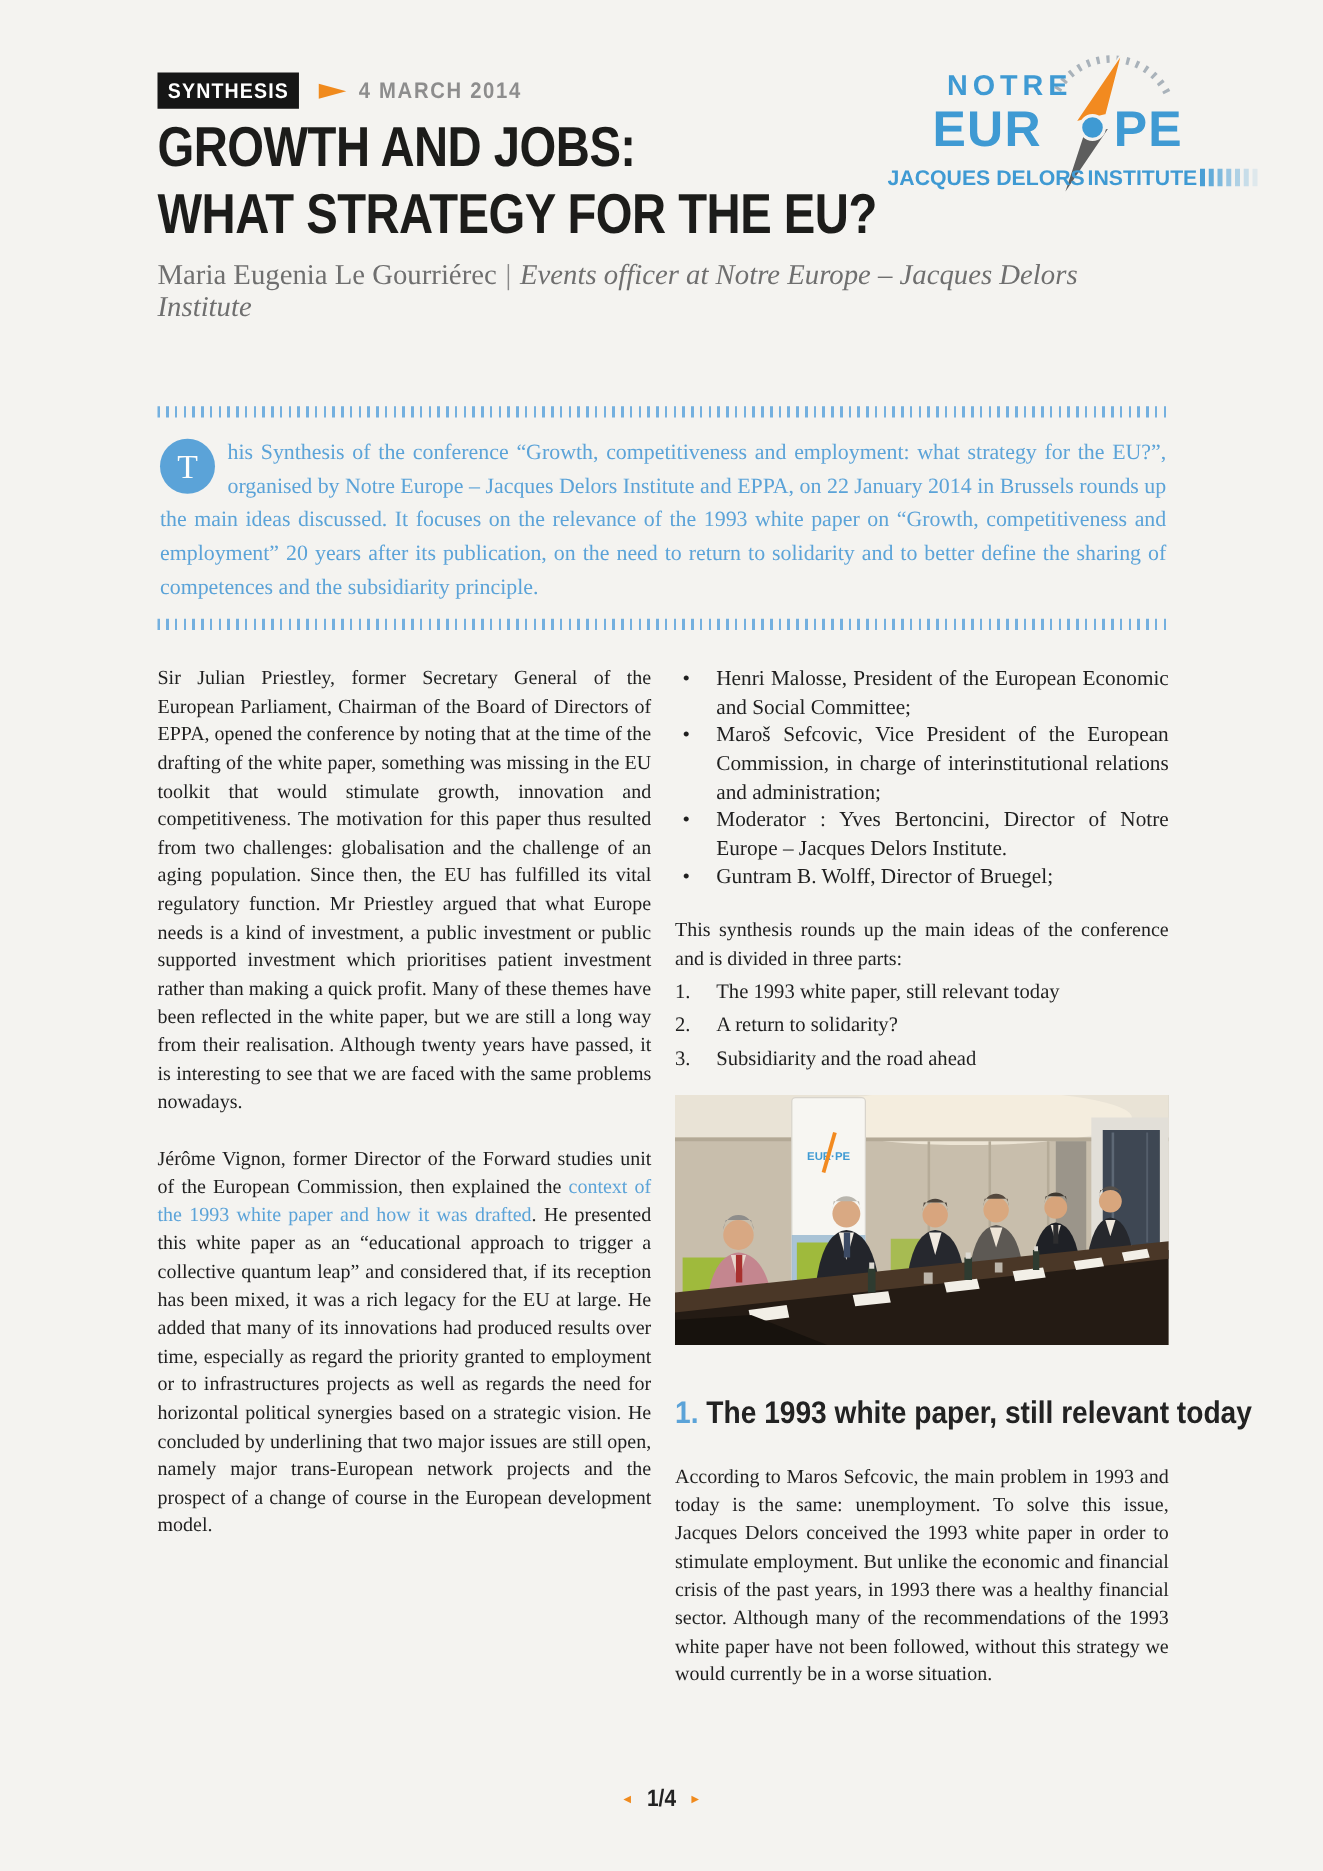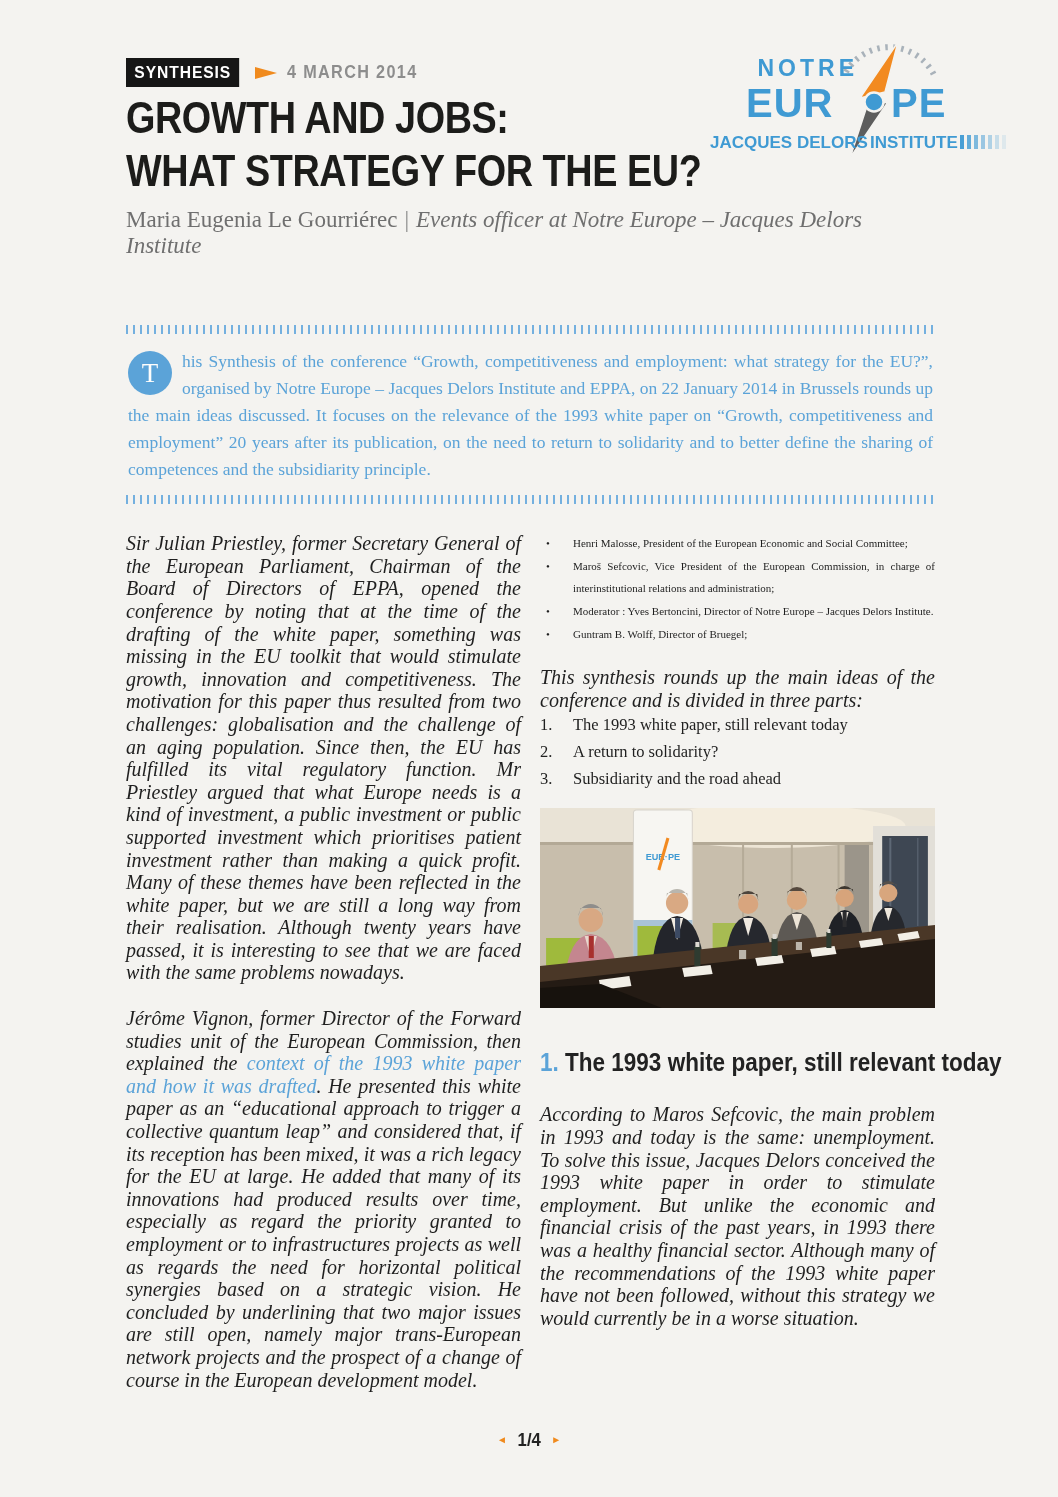--- a/index.html
+++ b/index.html
@@ -60,27 +60,27 @@
   .dropcap {
     float:left; width:44px; height:44px; border-radius:50%;
     background:#5ba3d8; color:#fdfdfc; font-size:27px;
     display:flex; align-items:center; justify-content:center;
     margin:3px 10px 2px 0;
   }
 
   
   .columns { display:flex; gap:19px; margin-top:28px; }
   .col { flex:1; min-width:0; }
-  .col p { font-size:20px; line-height:22.6px; text-align:justify; margin-bottom:23px;font-style:italic; }
+  .col p { font-size:16px; line-height:22.6px; text-align:justify; margin-bottom:23px; }
   .inline-link { color:#5ba3d8; text-decoration:none; cursor:pointer; }
 
   ul.speakers { list-style:none; margin-bottom:21px; }
   ul.speakers li {
     position:relative; padding-left:33px;
-    font-size:11px; line-height:22.6px; text-align:justify;
+    font-size:17px; line-height:22.6px; text-align:justify;
   }
   ul.speakers li::before { content:"•"; position:absolute; left:6px; top:0; }
 
   .synthesis-intro { margin-bottom:0 !important; }
   ol.parts { list-style:none; }
   ol.parts li { font-size:16.5px; line-height:27px; display:flex; }
   ol.parts .part-num { width:33px; flex:0 0 33px; }
 
   figure.photo { margin-top:16px; width:100%; height:200px; }
   figure.photo svg { display:block; width:100%; height:100%; }

